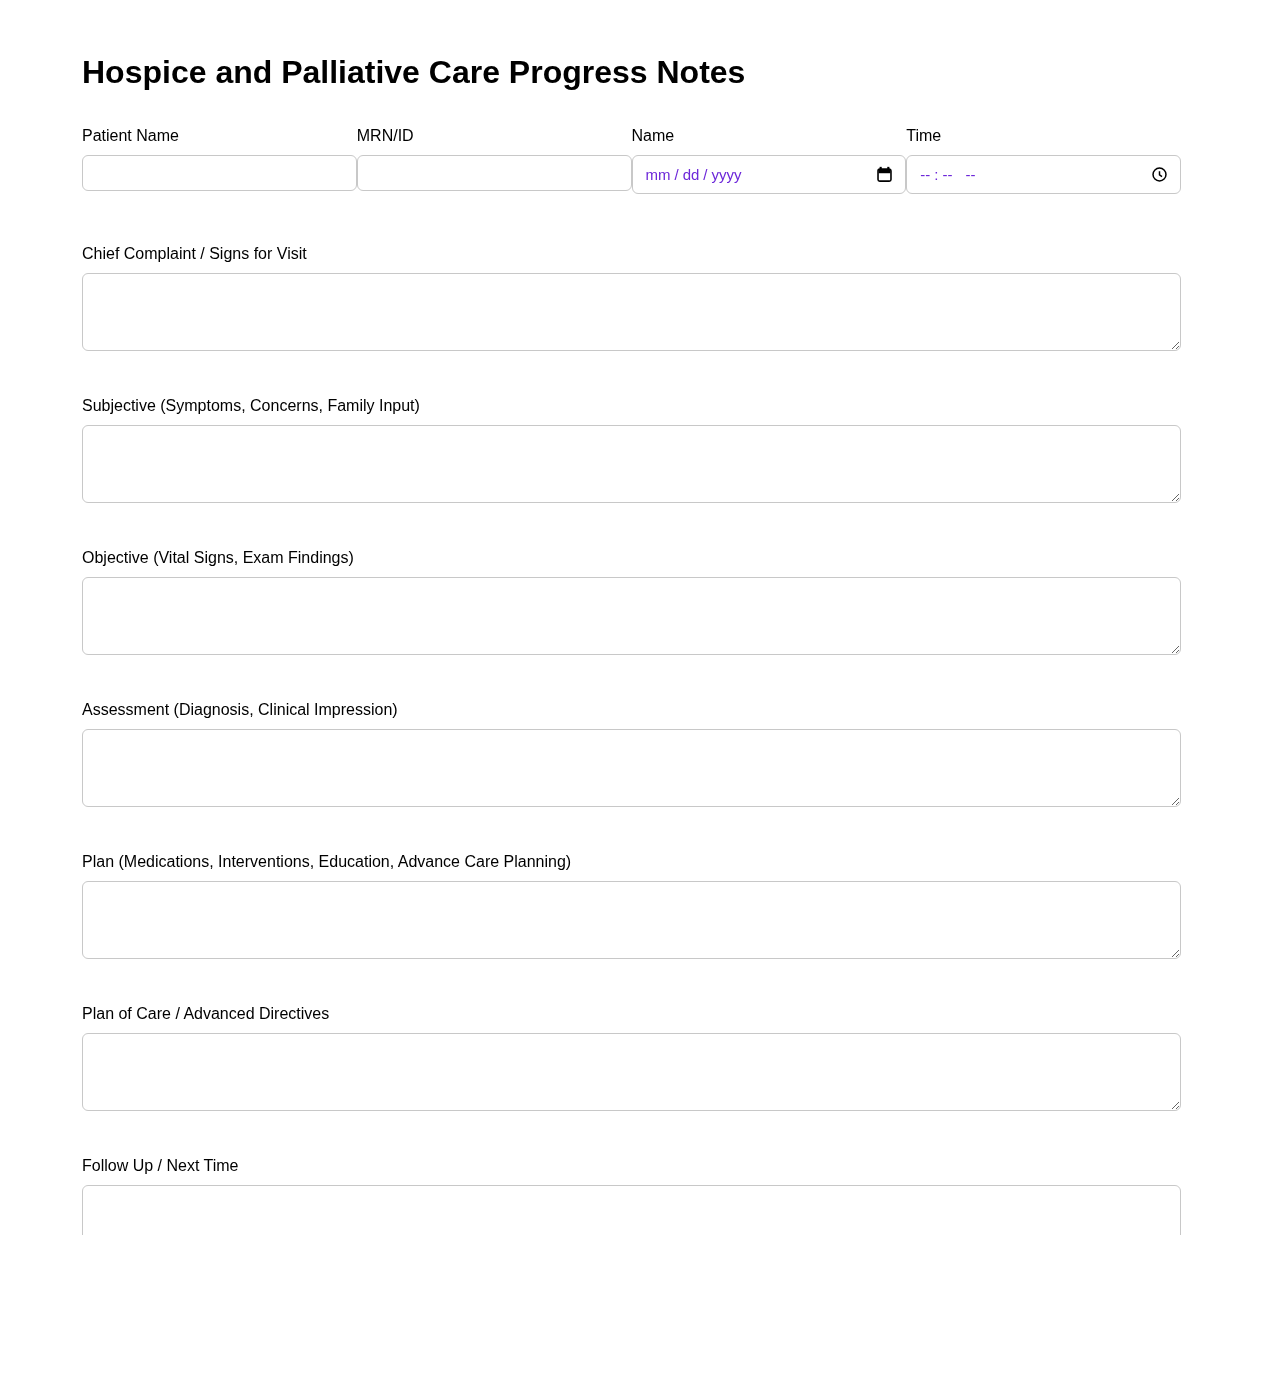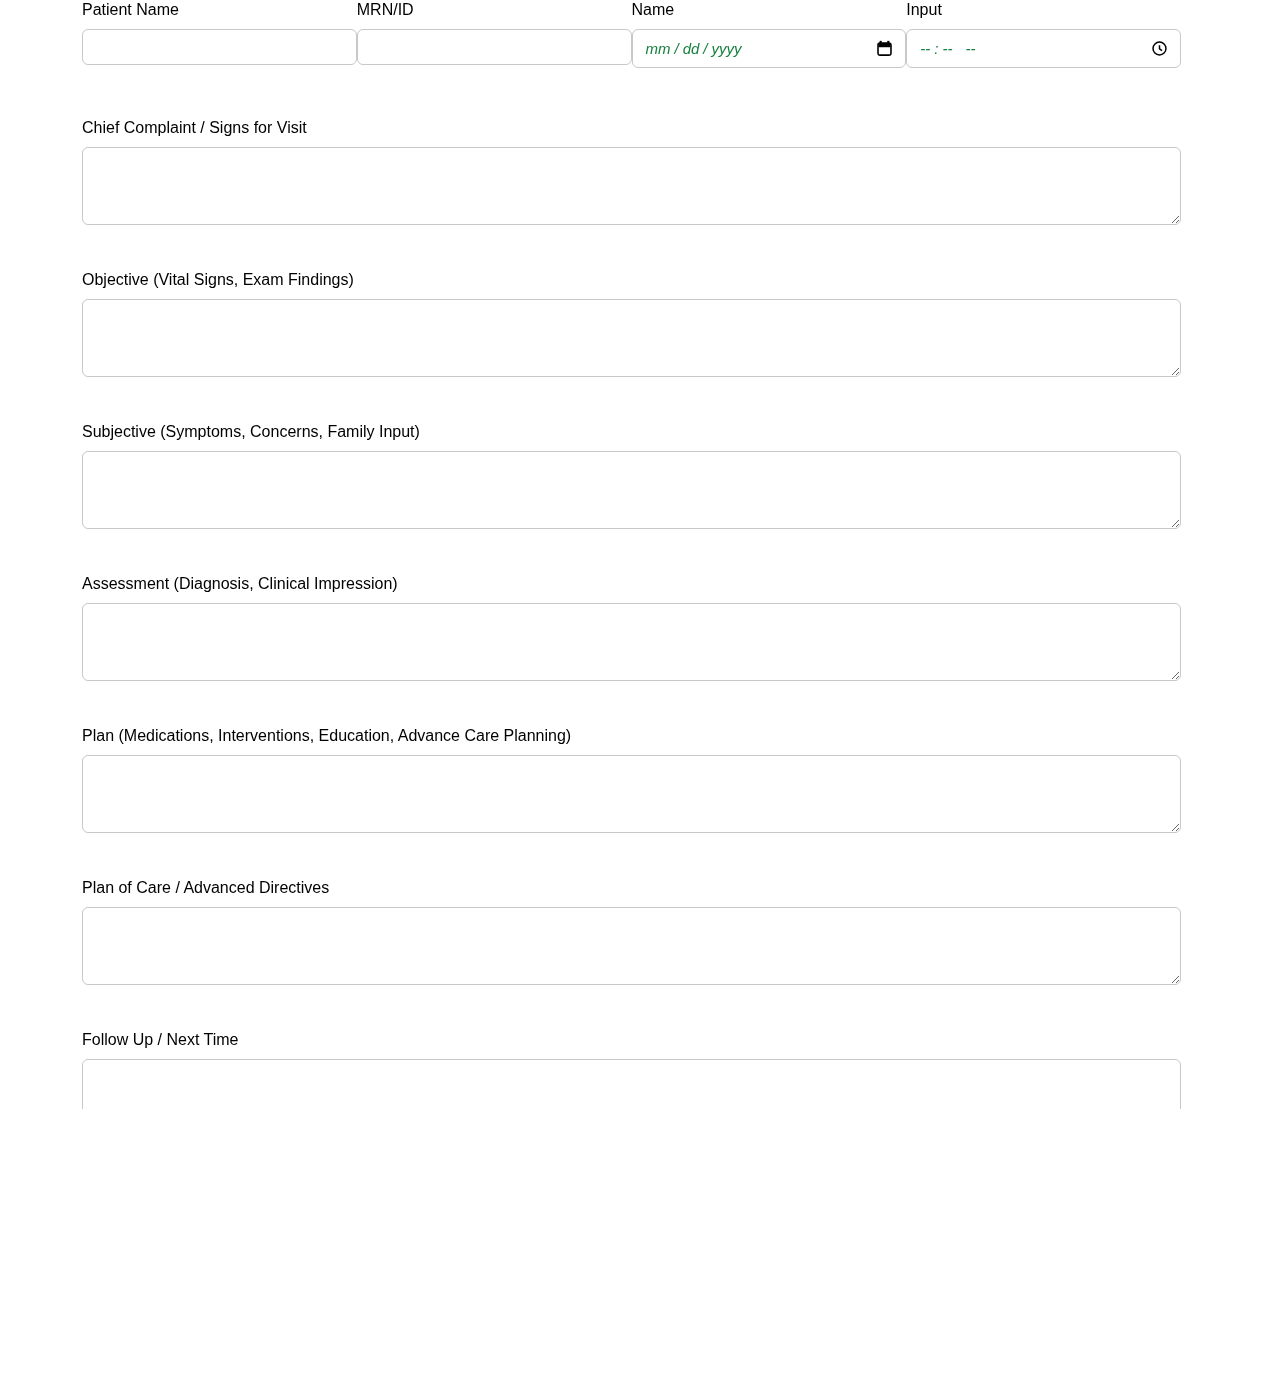--- a/index.html
+++ b/index.html
@@ -58,23 +58,22 @@
     padding: 0 12px;
     display: flex;
     align-items: center;
     background: #ffffff;
     cursor: default;
   }
   .picker-text {
     display: flex;
     align-items: center;
     font-size: 15px;
-    color: #15803d;
+    color: #6d28d9;
     flex: 1;
-    font-style: italic;
   }
   .picker-text .seg { padding: 0 1px; }
   .picker-text .sep { padding: 0 3px; }
   .picker-text .gap { padding-left: 12px; }
   .picker-icon {
     width: 17px;
     height: 17px;
     flex: 0 0 auto;
     display: flex;
     align-items: center;
@@ -98,20 +97,21 @@
   .clip {
     height: 50px;
     overflow: hidden;
   }
 </style>
 </head>
 <body>
 
 <div class="container">
 
+  <h1 class="page-title">Hospice and Palliative Care Progress Notes</h1>
 
   <div class="row row-4">
     <div class="field">
       <label class="field-label">Patient Name</label>
       <input type="text" class="text-input" value="" style="">
     </div>
     <div class="field">
       <label class="field-label">MRN/ID</label>
       <input type="text" class="text-input" value="" style="">
     </div>
@@ -129,21 +129,21 @@
           <svg width="17" height="17" viewBox="0 0 16 16">
             <rect x="3.4" y="0.8" width="2" height="3.4" fill="#000"></rect>
             <rect x="10.6" y="0.8" width="2" height="3.4" fill="#000"></rect>
             <rect x="1.9" y="2.9" width="12.2" height="11.3" rx="1.6" fill="none" stroke="#000" stroke-width="1.5"></rect>
             <rect x="2.4" y="3.4" width="11.2" height="3.4" fill="#000"></rect>
           </svg>
         </span>
       </div>
     </div>
     <div class="field">
-      <label class="field-label">Input</label>
+      <label class="field-label">Time</label>
       <div class="fake-picker">
         <span class="picker-text">
           <span class="seg">--</span>
           <span class="sep">:</span>
           <span class="seg">--</span>
           <span class="seg gap">--</span>
         </span>
         <span class="picker-icon">
           <svg width="17" height="17" viewBox="0 0 16 16">
             <circle cx="8" cy="8" r="6.1" fill="none" stroke="#000" stroke-width="1.4"></circle>
@@ -156,26 +156,26 @@
 
   <div class="row row-2">
   </div>
 
   <div class="section">
     <label class="field-label">Chief Complaint / Signs for Visit</label>
     <textarea class="area-input" style=""></textarea>
   </div>
 
   <div class="section">
-    <label class="field-label">Objective (Vital Signs, Exam Findings)</label>
+    <label class="field-label">Subjective (Symptoms, Concerns, Family Input)</label>
     <textarea class="area-input" style=""></textarea>
   </div>
 
   <div class="section">
-    <label class="field-label">Subjective (Symptoms, Concerns, Family Input)</label>
+    <label class="field-label">Objective (Vital Signs, Exam Findings)</label>
     <textarea class="area-input" style=""></textarea>
   </div>
 
   <div class="section">
     <label class="field-label">Assessment (Diagnosis, Clinical Impression)</label>
     <textarea class="area-input" style=""></textarea>
   </div>
 
   <div class="section">
     <label class="field-label">Plan (Medications, Interventions, Education, Advance Care Planning)</label>

